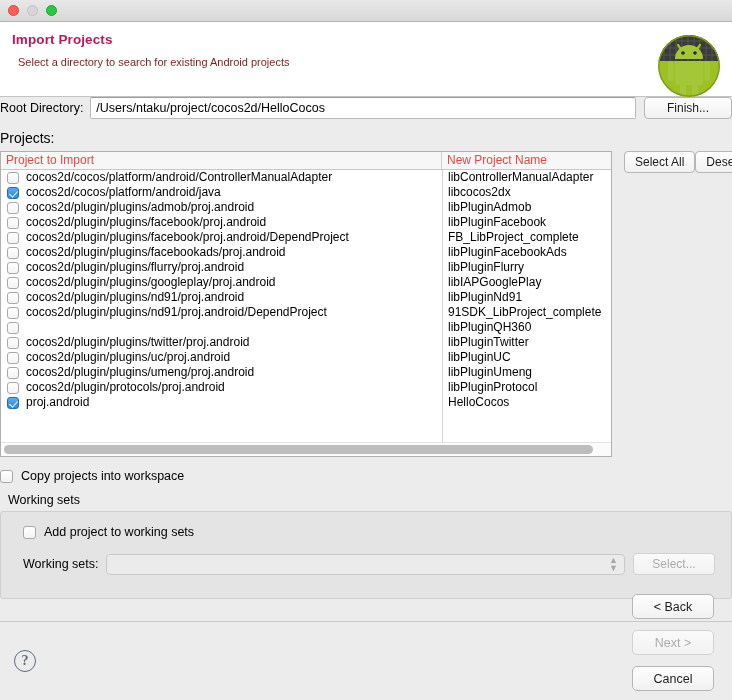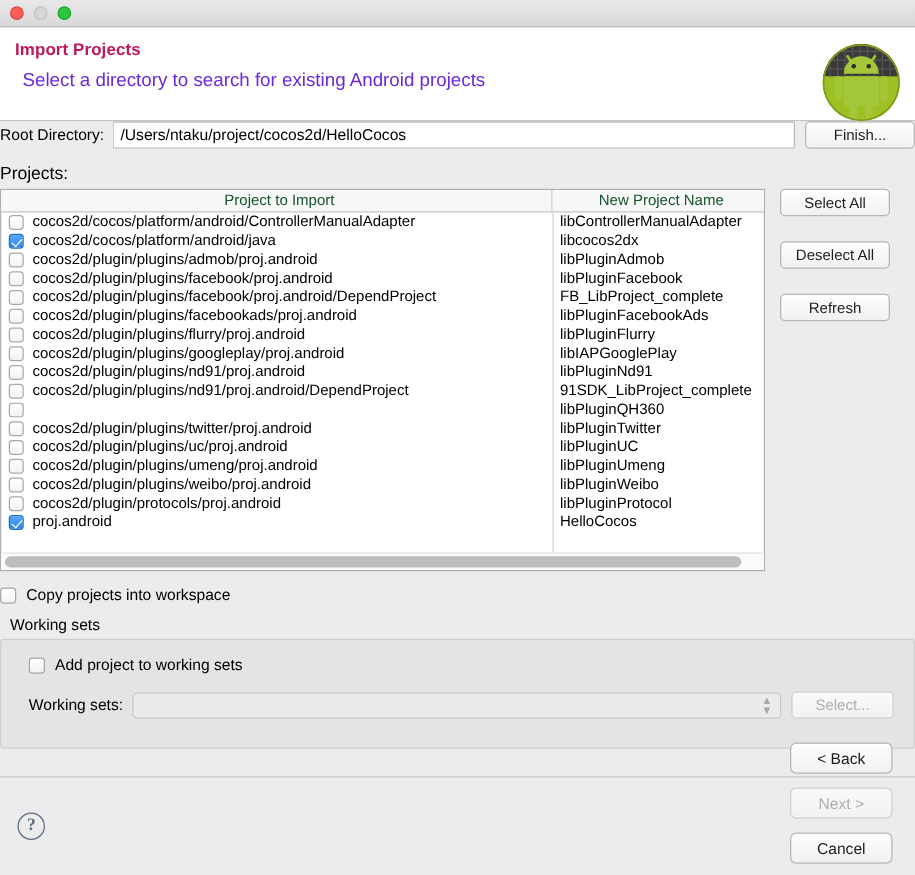--- a/index.html
+++ b/index.html
@@ -35,21 +35,21 @@
     background:#ffffff;
     border-bottom:1px solid #c3c3c3;
     padding:10px 12px 0 12px;
   }
   .header-title {
     font-size:13.5px; font-weight:bold; color:#be185d;
     letter-spacing:0.1px;
   }
   .header-sub {
     margin-top:9px; margin-left:6px;
-    font-size:15px; color:#6d28d9;
+    font-size:11px; color:#7f1d1d;
   }
   .android-logo {
     position:absolute; right:12px; top:13px;
     width:62px; height:62px; border-radius:50%;
     overflow:hidden;
     background:#a4c639;
   }
   .android-logo svg { display:block; }
 
   
@@ -106,22 +106,22 @@
   }
   .table-head {
     display:flex;
     height:18px;
     background:#f7f7f7;
     border-bottom:1px solid #c8c8c8;
     font-size:12px;
   }
   .th {
     padding:1px 0 0 5px;
-    color:#14532d;
-    overflow:hidden; white-space:nowrap;text-align:center;
+    color:#ef4444;
+    overflow:hidden; white-space:nowrap;
   }
   .th.c1 { width:441px; border-right:1px solid #cfcfcf; }
   .th.c2 { flex:1; }
 
   .table-body {
     height:272px;
     overflow:hidden;
     position:relative;
   }
   
@@ -170,22 +170,22 @@
   }
   .hscroll-thumb {
     height:9px;
     width:589px;
     background:#bdbdbd;
     border-radius:5px;
   }
 
   .side-btns {
     margin-left:12px;
-    display:flex; flex-direction:column;
-    gap:20px;
+    display:flex; flex-direction:row;
+    gap:0;
     width:88px;
   }
   .side-btns .btn { width:88px; }
 
   
   .copy-row {
     margin-top:12px;
     display:flex; align-items:center;
     font-size:12.5px;
   }
@@ -416,27 +416,20 @@
               <span>cocos2d/plugin/plugins/uc/proj.android</span>
             </div>
             <div class="cell2">libPluginUC</div>
           </div>
           <div class="trow">
             <div class="cell1">
               <span class="cbox"></span>
               <span>cocos2d/plugin/plugins/umeng/proj.android</span>
             </div>
             <div class="cell2">libPluginUmeng</div>
-          </div>
-          <div class="trow">
-            <div class="cell1">
-              <span class="cbox"></span>
-              <span>cocos2d/plugin/plugins/weibo/proj.android</span>
-            </div>
-            <div class="cell2">libPluginWeibo</div>
           </div>
           <div class="trow">
             <div class="cell1">
               <span class="cbox"></span>
               <span>cocos2d/plugin/protocols/proj.android</span>
             </div>
             <div class="cell2">libPluginProtocol</div>
           </div>
           <div class="trow">
             <div class="cell1">

